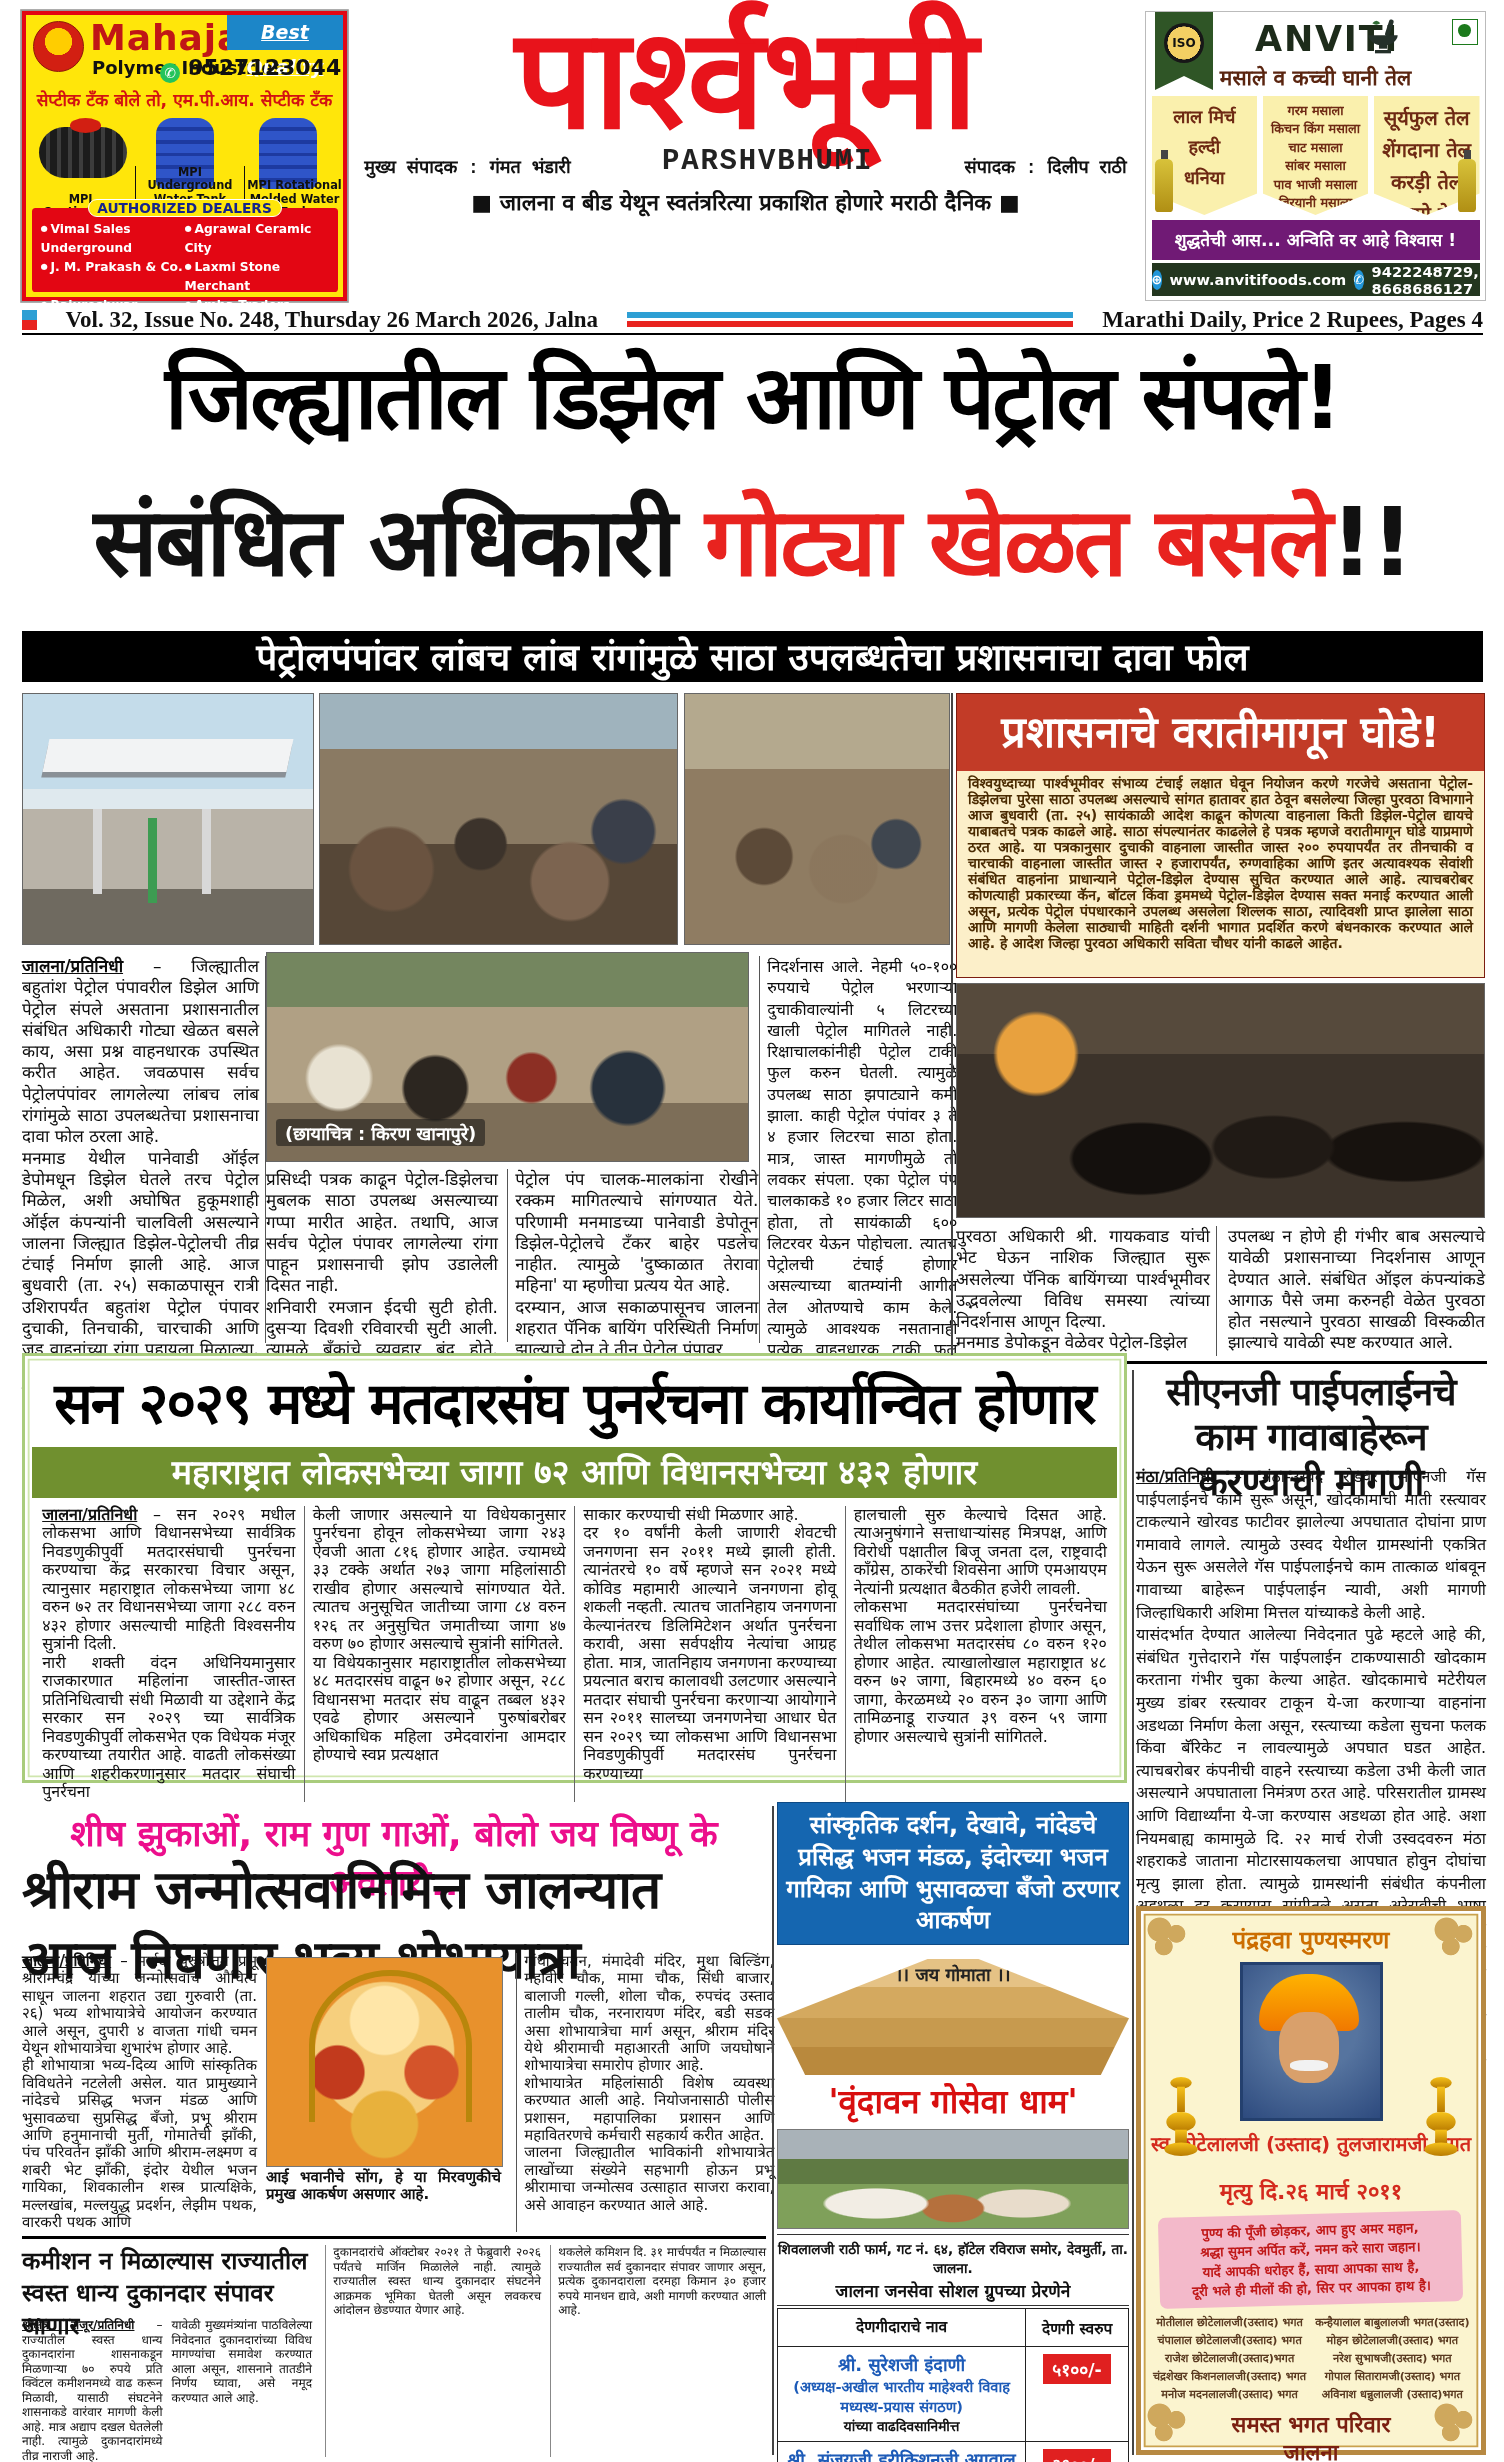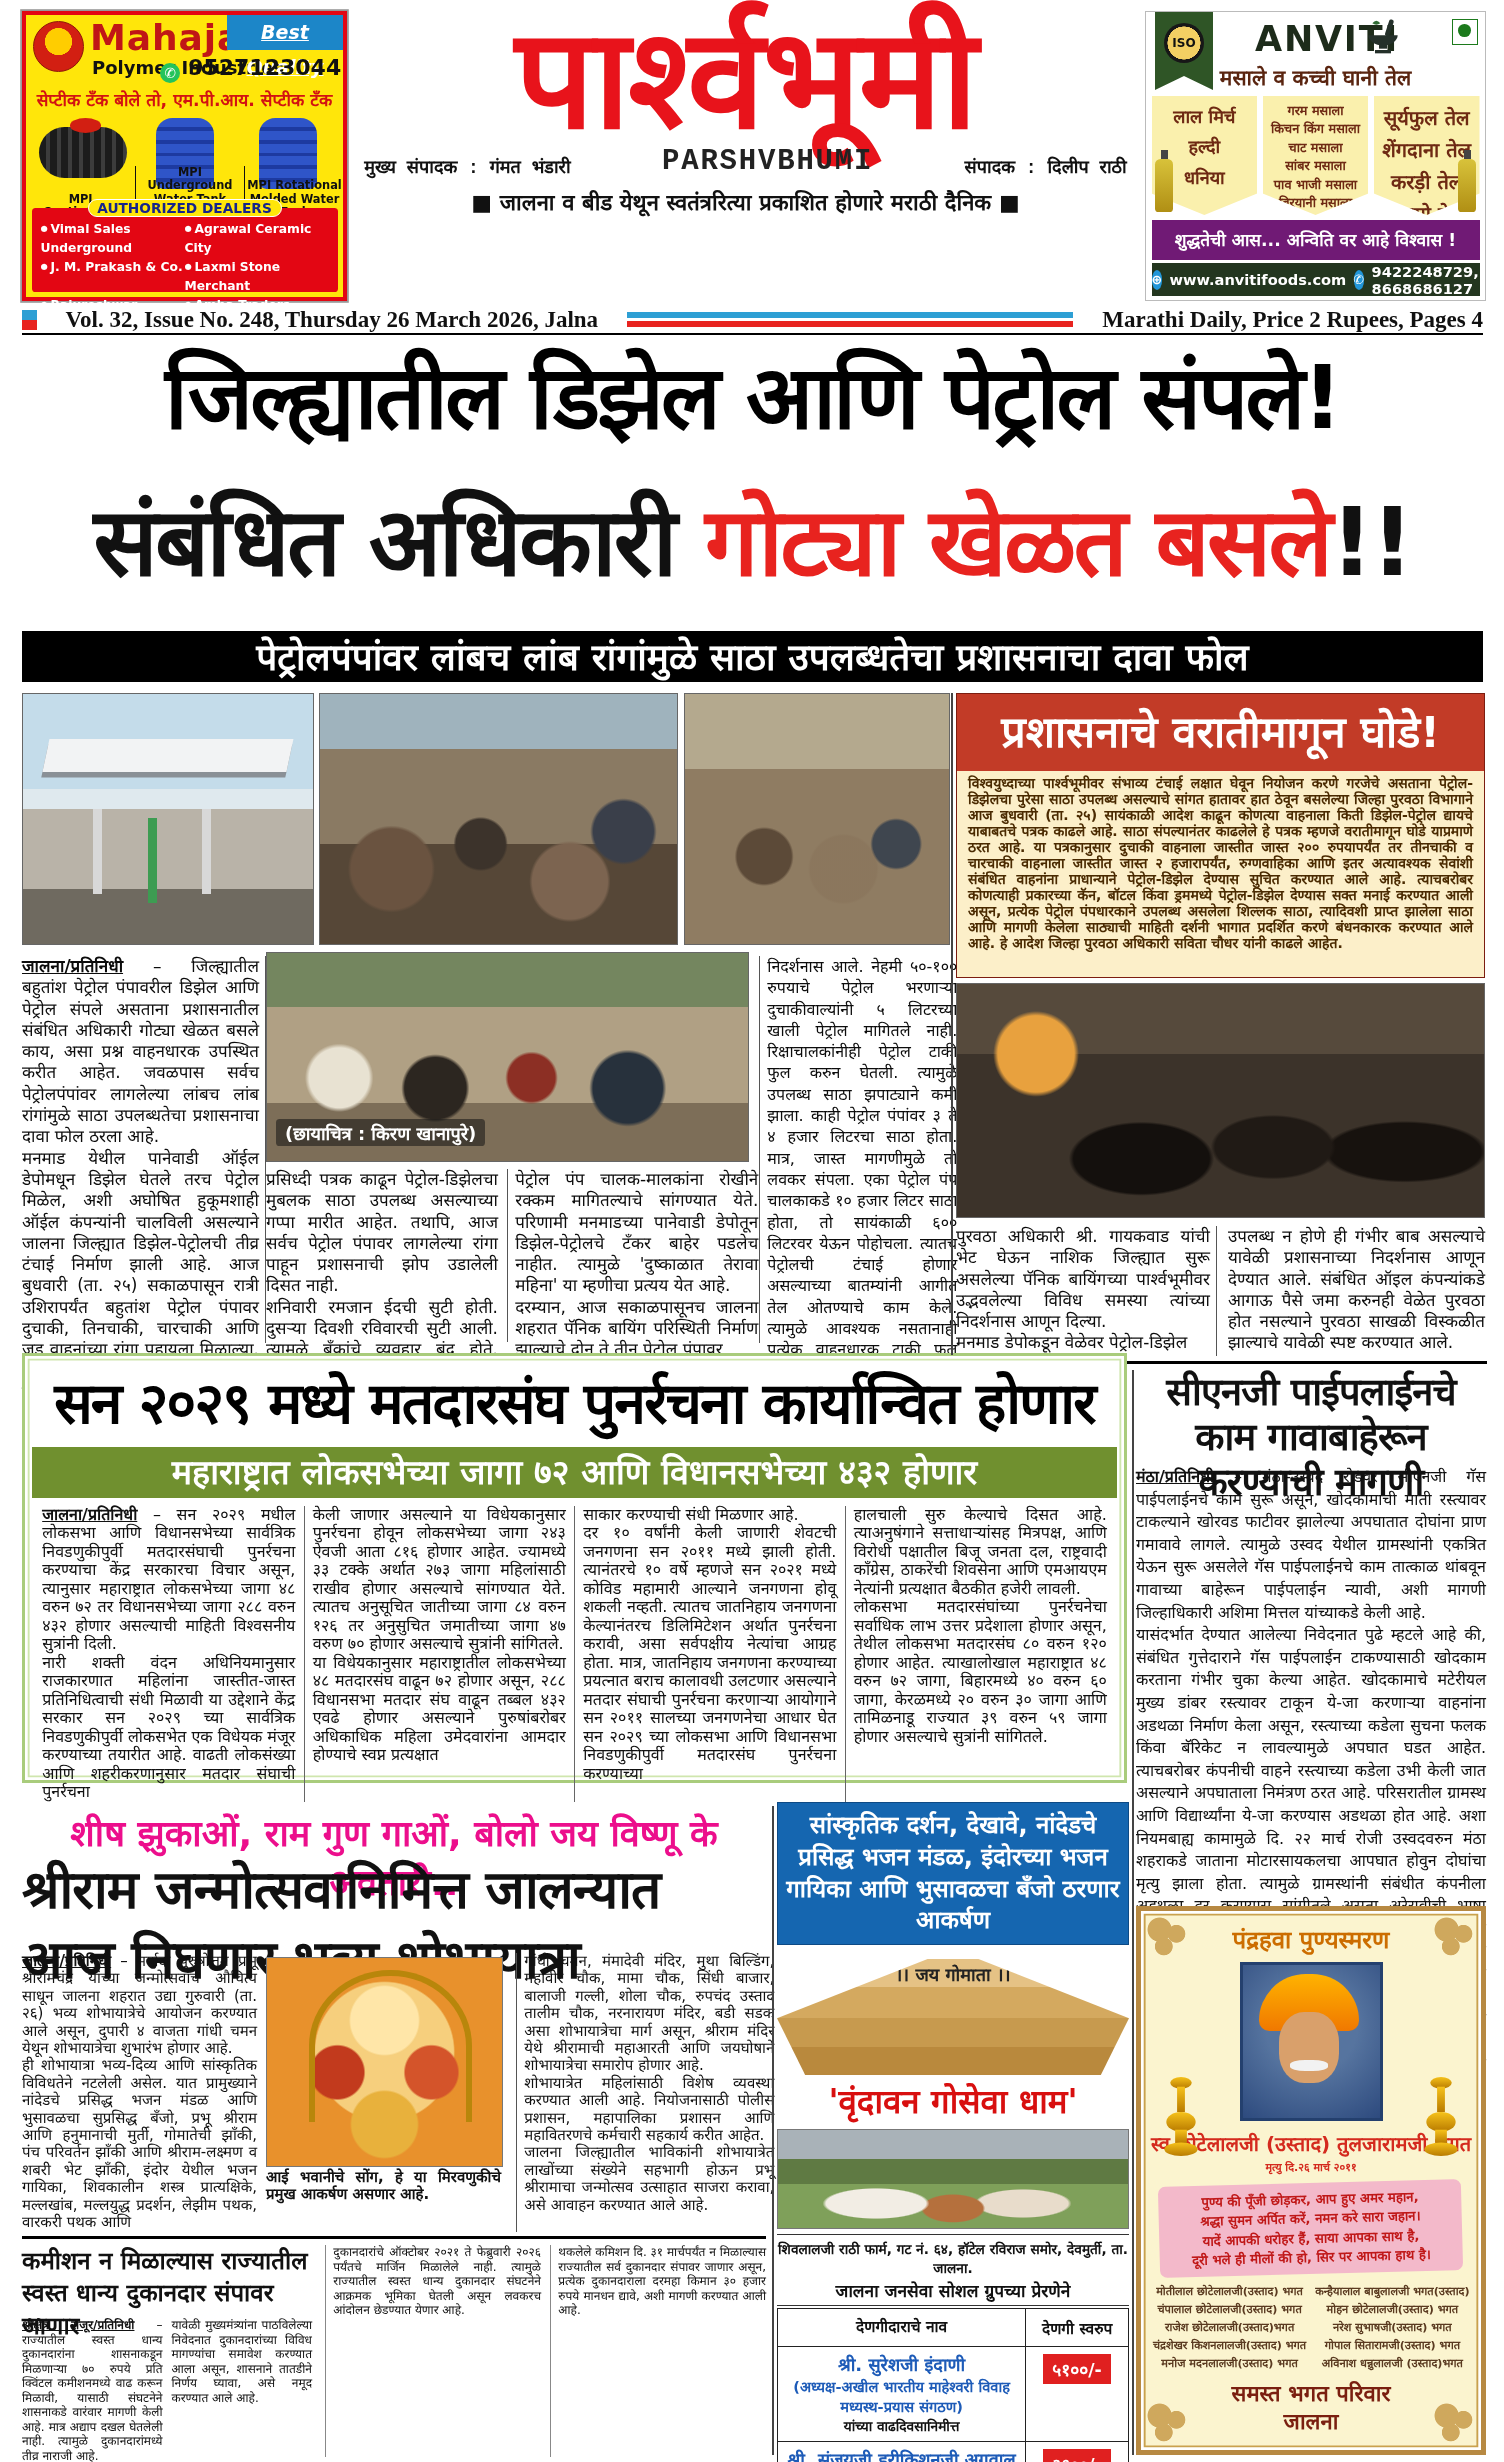--- a/index.html
+++ b/index.html
@@ -171,21 +171,21 @@
     radial-gradient(circle at 40% 70%,#c89b4a 0 22%,transparent 24%);opacity:.85;}
   .o1{left:5.5px;top:5.5px;} .o2{right:5.5px;top:5.5px;} .o3{left:5.5px;bottom:5.5px;} .o4{right:5.5px;bottom:5.5px;}
   .mem-title{margin-top:11px;color:#cc6d00;font-size:24px;font-weight:900;}
   .mem-pht{position:relative;width:137px;height:153px;margin:7.3px auto 0;background:radial-gradient(circle at 50% 40%,#56749f 0 40%,#2d4a7e 100%);border:3.6px solid #24406e;}
   .mem-pht .trb{position:absolute;left:16.4px;top:9px;width:100px;height:57px;background:linear-gradient(#ffb300,#f07800);border-radius:50px 50px 11px 11px;}
   .mem-pht .fc{position:absolute;left:36px;top:47px;width:60px;height:71px;background:#d9a06b;border-radius:42%;}
   .mem-pht .ms{position:absolute;left:47px;top:95px;width:38px;height:11px;background:#f2f2f2;border-radius:40%;}
   .lamp{position:absolute;top:162px;width:40px;height:88px;}
   .lampL{left:20px;} .lampR{right:20px;}
   .mem-name{margin-top:9px;color:#d42a1e;font-size:20px;font-weight:900;}
-  .mem-death{color:#d42a1e;font-size:11px;font-weight:900;margin-top:2px;}
+  .mem-death{color:#d42a1e;font-size:22px;font-weight:900;margin-top:18px;}
   .verse{width:86%;margin:9px auto 0;background:#f3b9ca;border-radius:7.3px;color:#c01818;font-size:13.2px;font-weight:800;line-height:1.45;padding:7.3px 5.5px;transform:rotate(-1.5deg);}
   .mem-names{display:flex;gap:3.6px;margin:9px 9px 0;text-align:left;}
   .mem-names div{flex:1;font-size:11.2px;font-weight:800;color:#5a3a20;line-height:1.6;}
   .mem-names .pre{text-align:center;}
   .mem-fam{margin-top:7.3px;color:#7a1f10;font-size:22px;font-weight:900;line-height:1.25;}
 </style>
 </head>
 <body>
 
 <div id="page">

